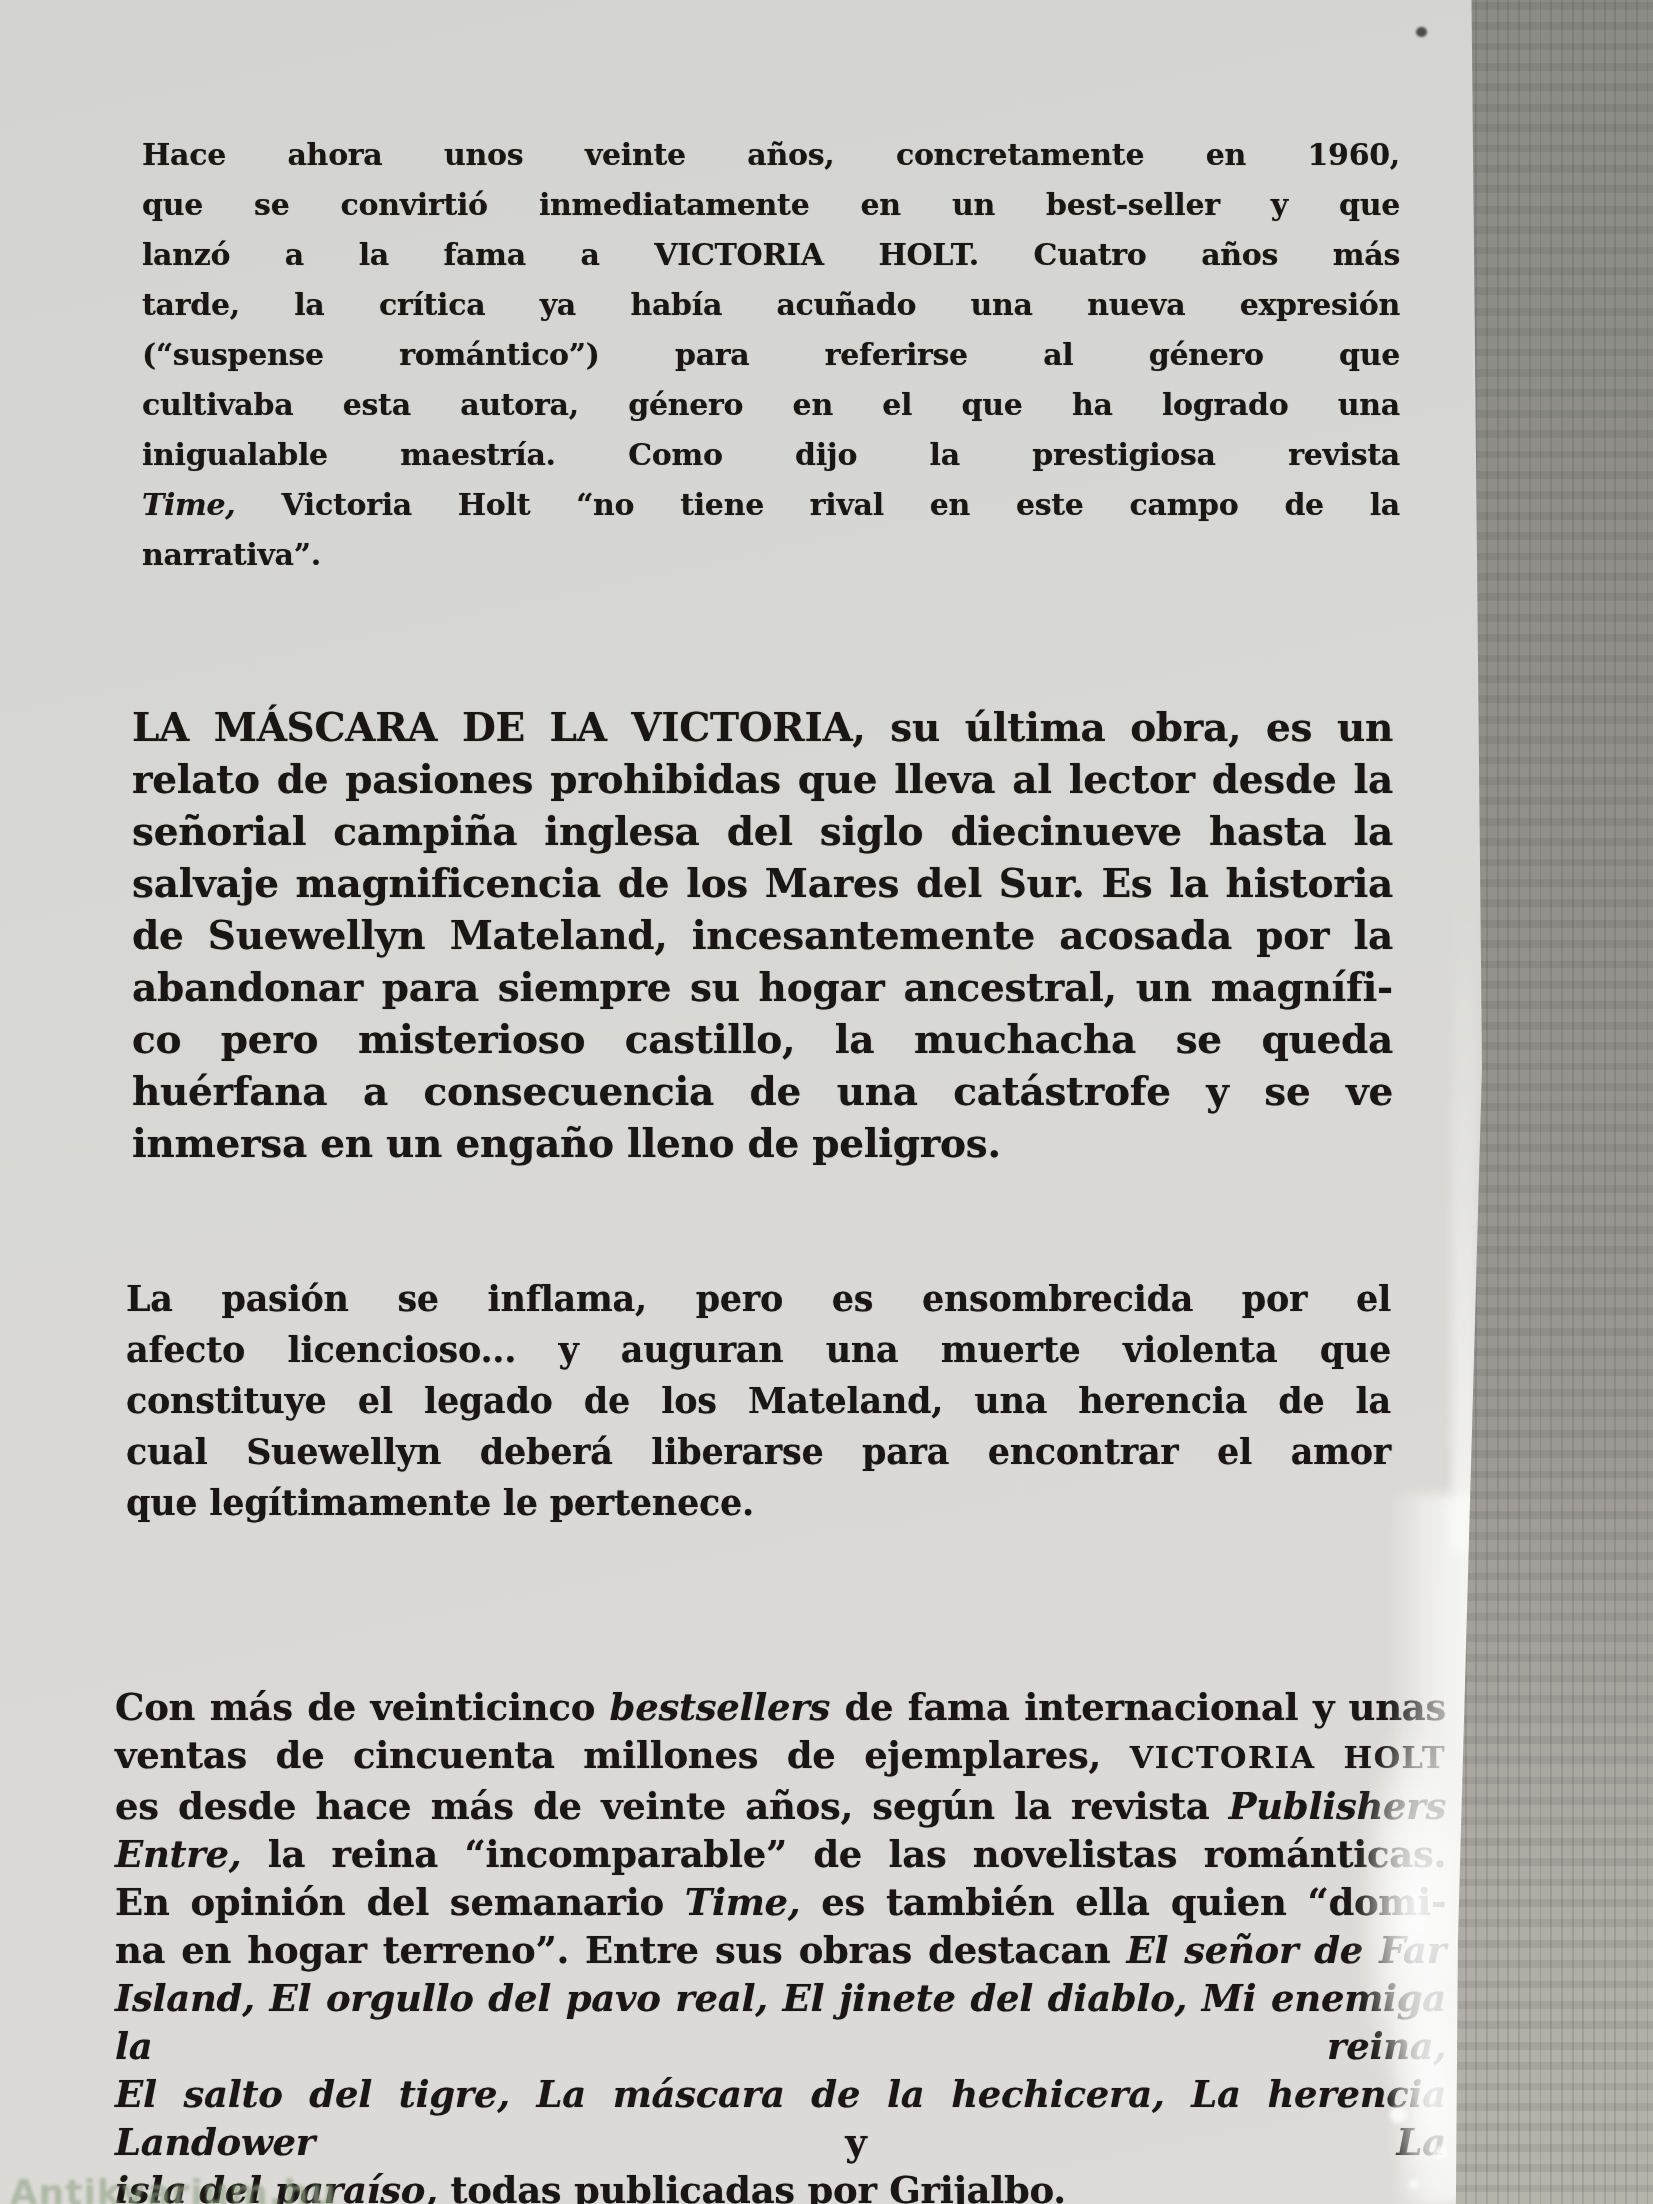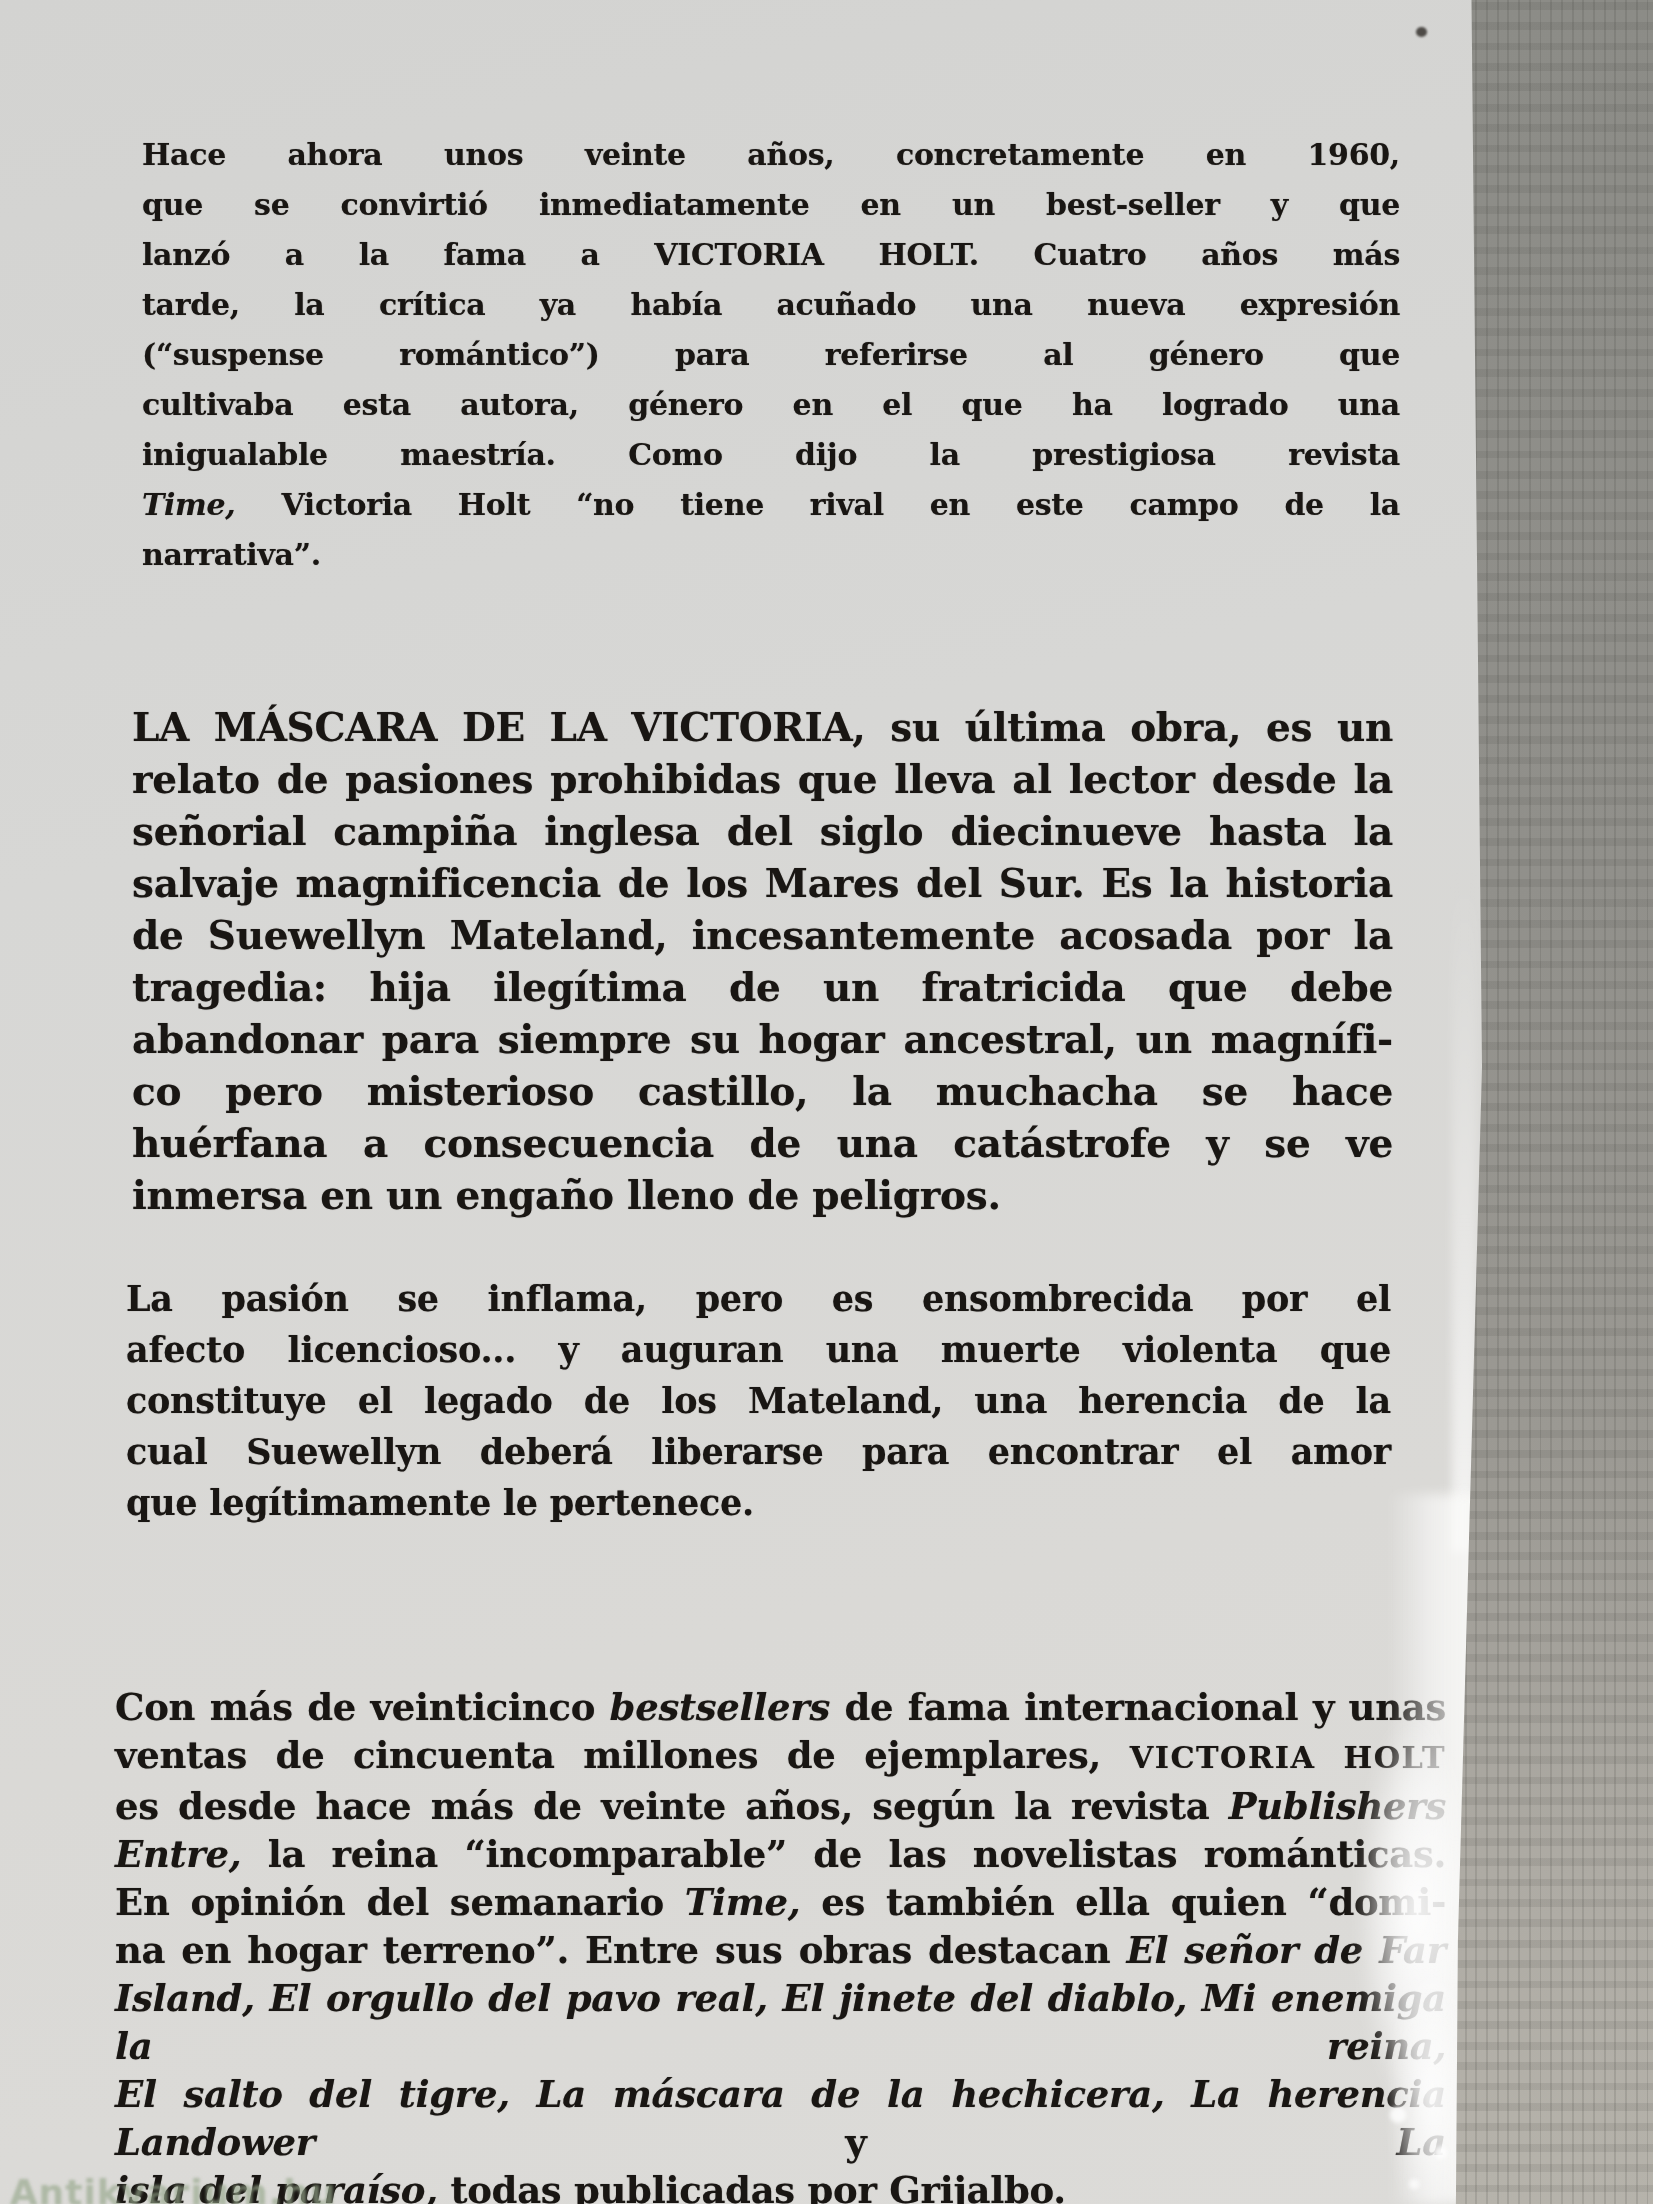--- a/index.html
+++ b/index.html
@@ -99,23 +99,22 @@
       <div class="line"><span>inigualable maestría. Como dijo la prestigiosa revista</span></div>
       <div class="line"><span class="it">Time,</span><span> Victoria Holt “no tiene rival en este campo de la</span></div>
       <div class="line last"><span>narrativa”.</span></div>
     </div>
   <div class="para" id="p2">
       <div class="line"><span>LA MÁSCARA DE LA VICTORIA, su última obra, es un</span></div>
       <div class="line"><span>relato de pasiones prohibidas que lleva al lector desde la</span></div>
       <div class="line"><span>señorial campiña inglesa del siglo diecinueve hasta la</span></div>
       <div class="line"><span>salvaje magnificencia de los Mares del Sur. Es la historia</span></div>
       <div class="line"><span>de Suewellyn Mateland, incesantemente acosada por la</span></div>
-      <div class="line"><span>tragedia: hija ilegítima de un fratricida que debe</span></div>
       <div class="line"><span>abandonar para siempre su hogar ancestral, un magnífi-</span></div>
-      <div class="line"><span>co pero misterioso castillo, la muchacha se hace</span></div>
+      <div class="line"><span>co pero misterioso castillo, la muchacha se queda</span></div>
       <div class="line"><span>huérfana a consecuencia de una catástrofe y se ve</span></div>
       <div class="line last"><span>inmersa en un engaño lleno de peligros.</span></div>
     </div>
   <div class="para" id="p3">
       <div class="line"><span>La pasión se inflama, pero es ensombrecida por el</span></div>
       <div class="line"><span>afecto licencioso... y auguran una muerte violenta que</span></div>
       <div class="line"><span>constituye el legado de los Mateland, una herencia de la</span></div>
       <div class="line"><span>cual Suewellyn deberá liberarse para encontrar el amor</span></div>
       <div class="line last"><span>que legítimamente le pertenece.</span></div>
     </div>

